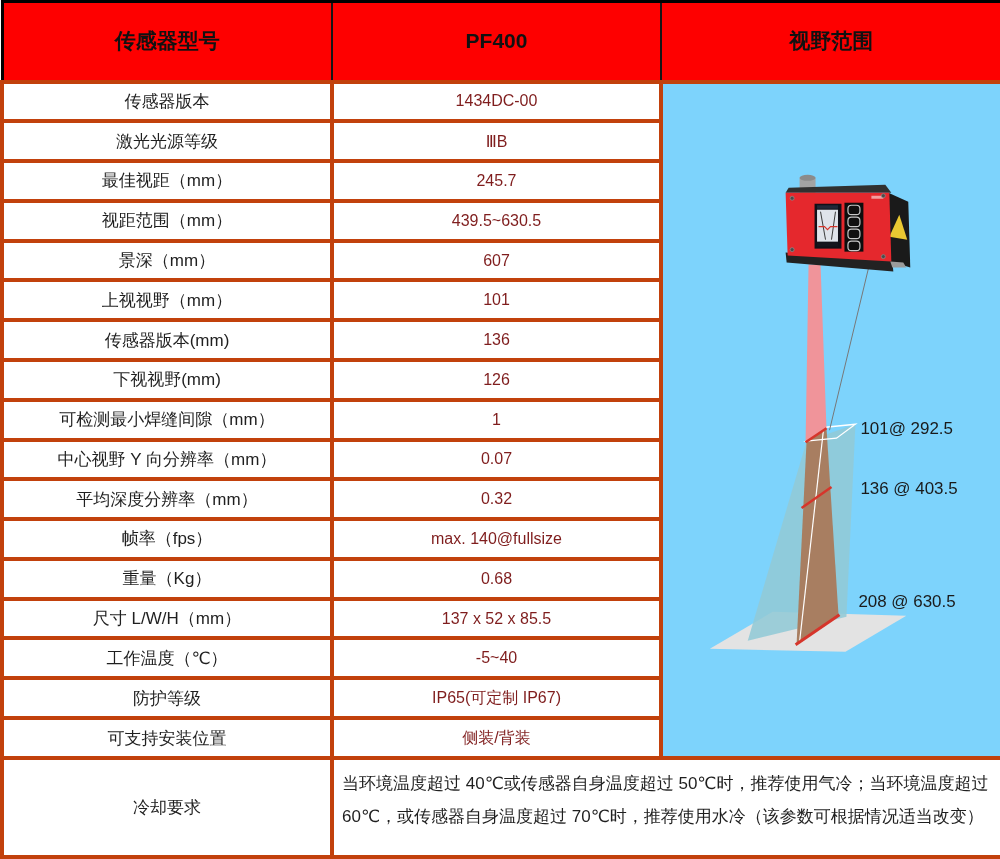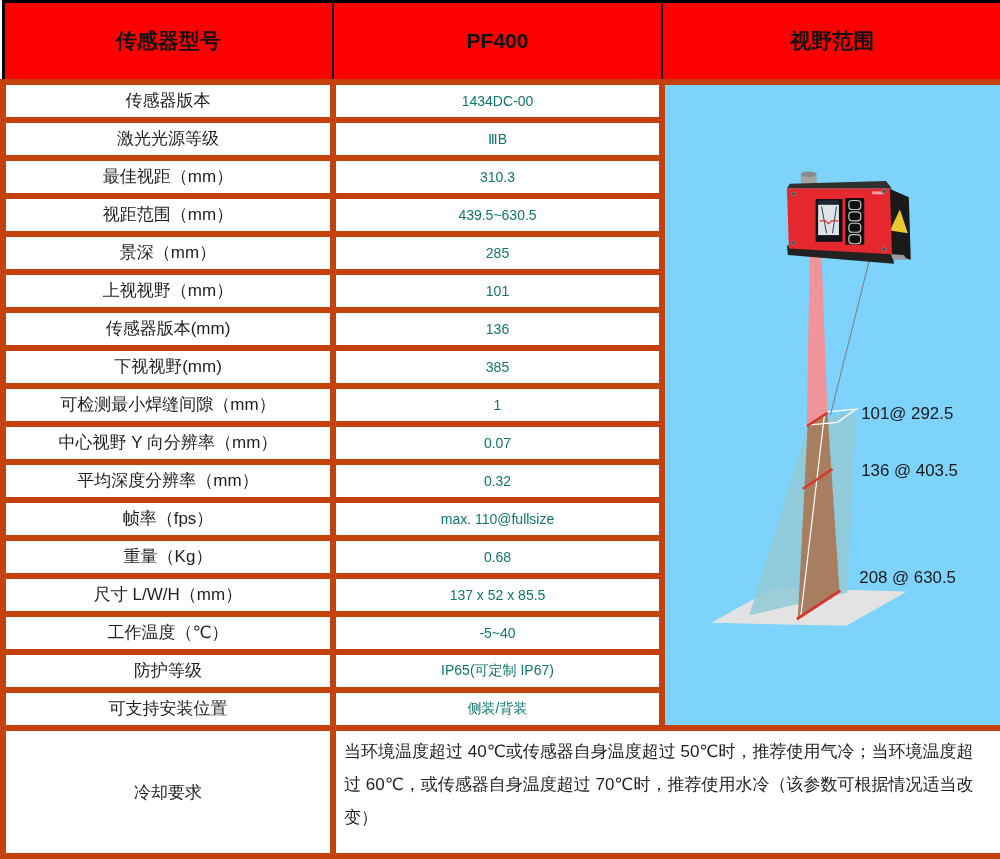--- a/index.html
+++ b/index.html
@@ -7,29 +7,29 @@
   body { font-family: "Liberation Sans", "DejaVu Sans", sans-serif; color: #1a1a1a; }
   .sheet { width: 852px; height: 859px; background: #fff; }
   table.spec {
     width: 1000px; height: 859px;
     border-collapse: collapse; table-layout: fixed;
     border: 3px solid #000;
   }
   col.c1 { width: 330px; }
   col.c2 { width: 329px; }
   col.c3 { width: 341px; }
-  td, th { border: 6px solid #c2410c; text-align: center; vertical-align: middle; }
+  td, th { border: 4px solid #c2410c; text-align: center; vertical-align: middle; }
   th.hdr {
     height: 80px; background: #fe0000; color: #111;
     font-size: 21px; font-weight: bold;
     border: 2px solid #151515; border-top: none;
     border-bottom: 3px solid #000;
   }
   td.lbl { font-size: 17px; color: #1f1f1f; }
-  td.val { font-size: 14px; color: #0f766e; }
+  td.val { font-size: 16px; color: #7f1d1d; }
   td.imgcell { padding: 0; position: relative; background: #7dd3fc; }
   td.imgcell svg { position: absolute; left: 0; top: 0; width: 100%; height: 100%; display: block; }
   tr.cooling td { height: 99px; }
   td.cooltext {
     text-align: left; vertical-align: middle;
     font-size: 17px; line-height: 33px; padding: 4px 10px 19px 8px; color: #1f1f1f;
   }
   .anno { font-size: 17px; fill: #1a1a1a; font-family: "Liberation Sans", sans-serif; }
 </style>
 </head>
@@ -110,57 +110,57 @@
         </svg>
       </td>
     </tr>
 
     <tr>
       <td class="lbl">激光光源等级</td>
       <td class="val">ⅢB</td>
     </tr>
     <tr>
       <td class="lbl">最佳视距（mm）</td>
-      <td class="val">310.3</td>
+      <td class="val">245.7</td>
     </tr>
     <tr>
       <td class="lbl">视距范围（mm）</td>
       <td class="val">439.5~630.5</td>
     </tr>
     <tr>
       <td class="lbl">景深（mm）</td>
-      <td class="val">285</td>
+      <td class="val">607</td>
     </tr>
     <tr>
       <td class="lbl">上视视野（mm）</td>
       <td class="val">101</td>
     </tr>
     <tr>
       <td class="lbl">传感器版本(mm)</td>
       <td class="val">136</td>
     </tr>
     <tr>
       <td class="lbl">下视视野(mm)</td>
-      <td class="val">385</td>
+      <td class="val">126</td>
     </tr>
     <tr>
       <td class="lbl">可检测最小焊缝间隙（mm）</td>
       <td class="val">1</td>
     </tr>
     <tr>
       <td class="lbl">中心视野 Y 向分辨率（mm）</td>
       <td class="val">0.07</td>
     </tr>
     <tr>
       <td class="lbl">平均深度分辨率（mm）</td>
       <td class="val">0.32</td>
     </tr>
     <tr>
       <td class="lbl">帧率（fps）</td>
-      <td class="val">max. 110@fullsize</td>
+      <td class="val">max. 140@fullsize</td>
     </tr>
     <tr>
       <td class="lbl">重量（Kg）</td>
       <td class="val">0.68</td>
     </tr>
     <tr>
       <td class="lbl">尺寸 L/W/H（mm）</td>
       <td class="val">137 x 52 x 85.5</td>
     </tr>
     <tr>

